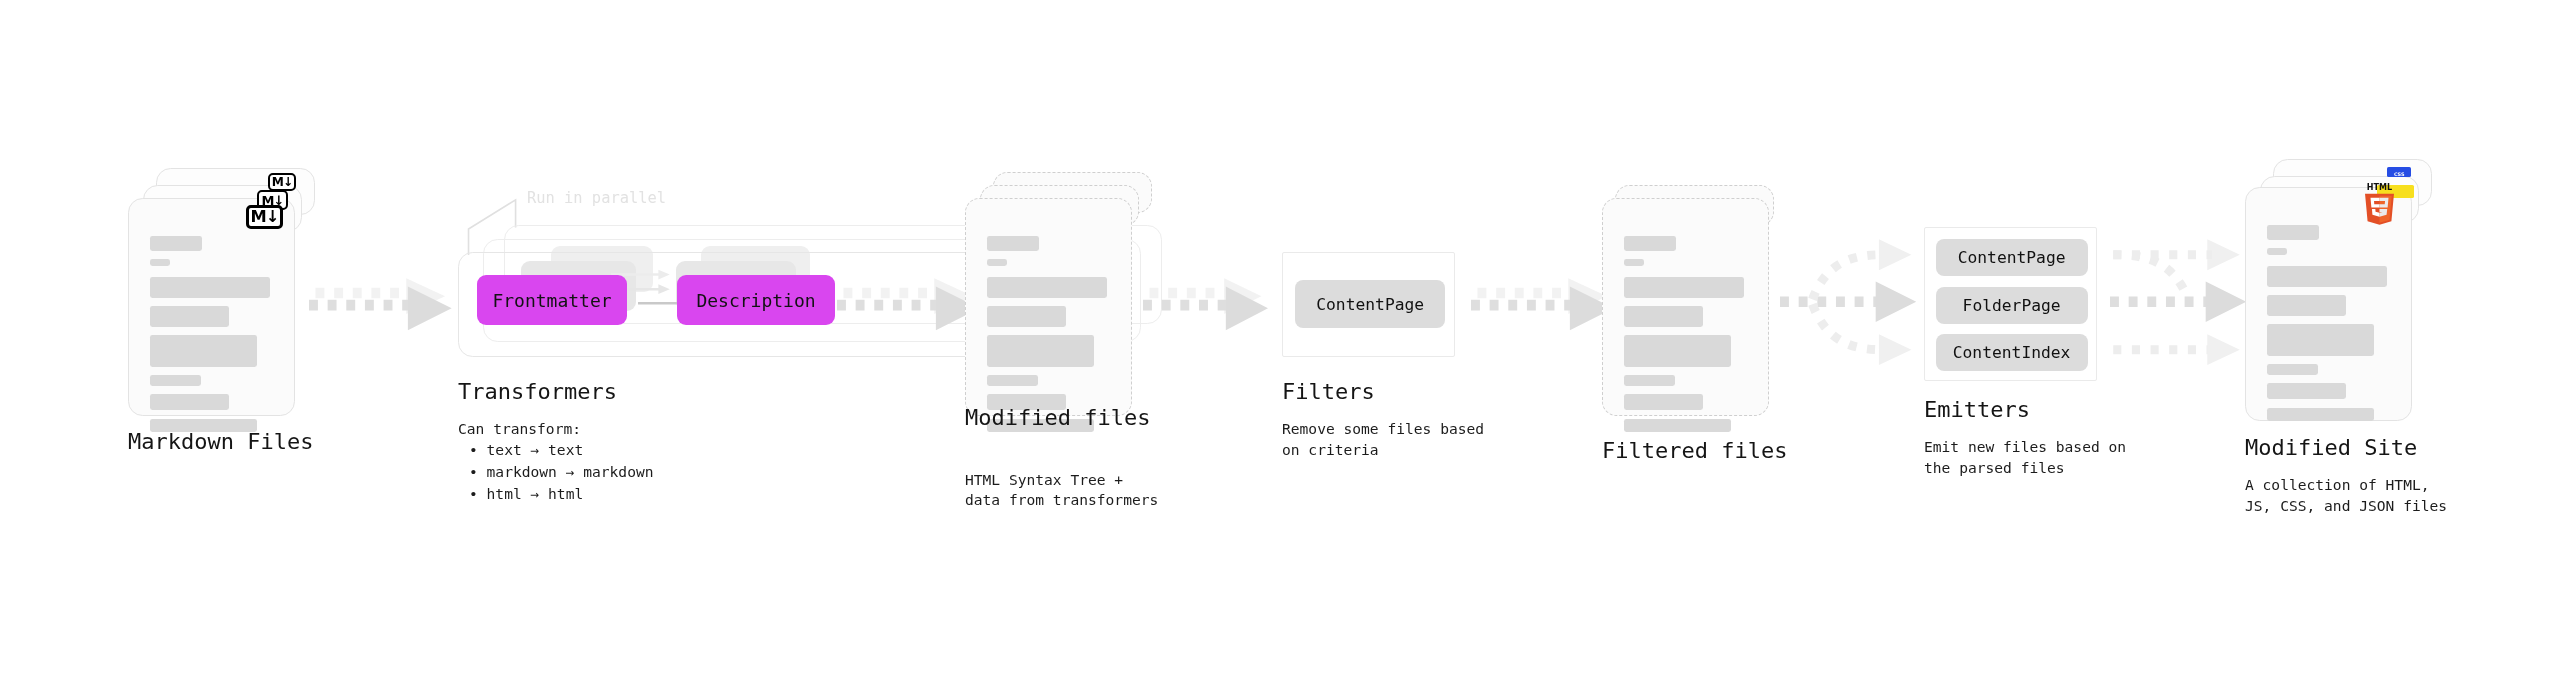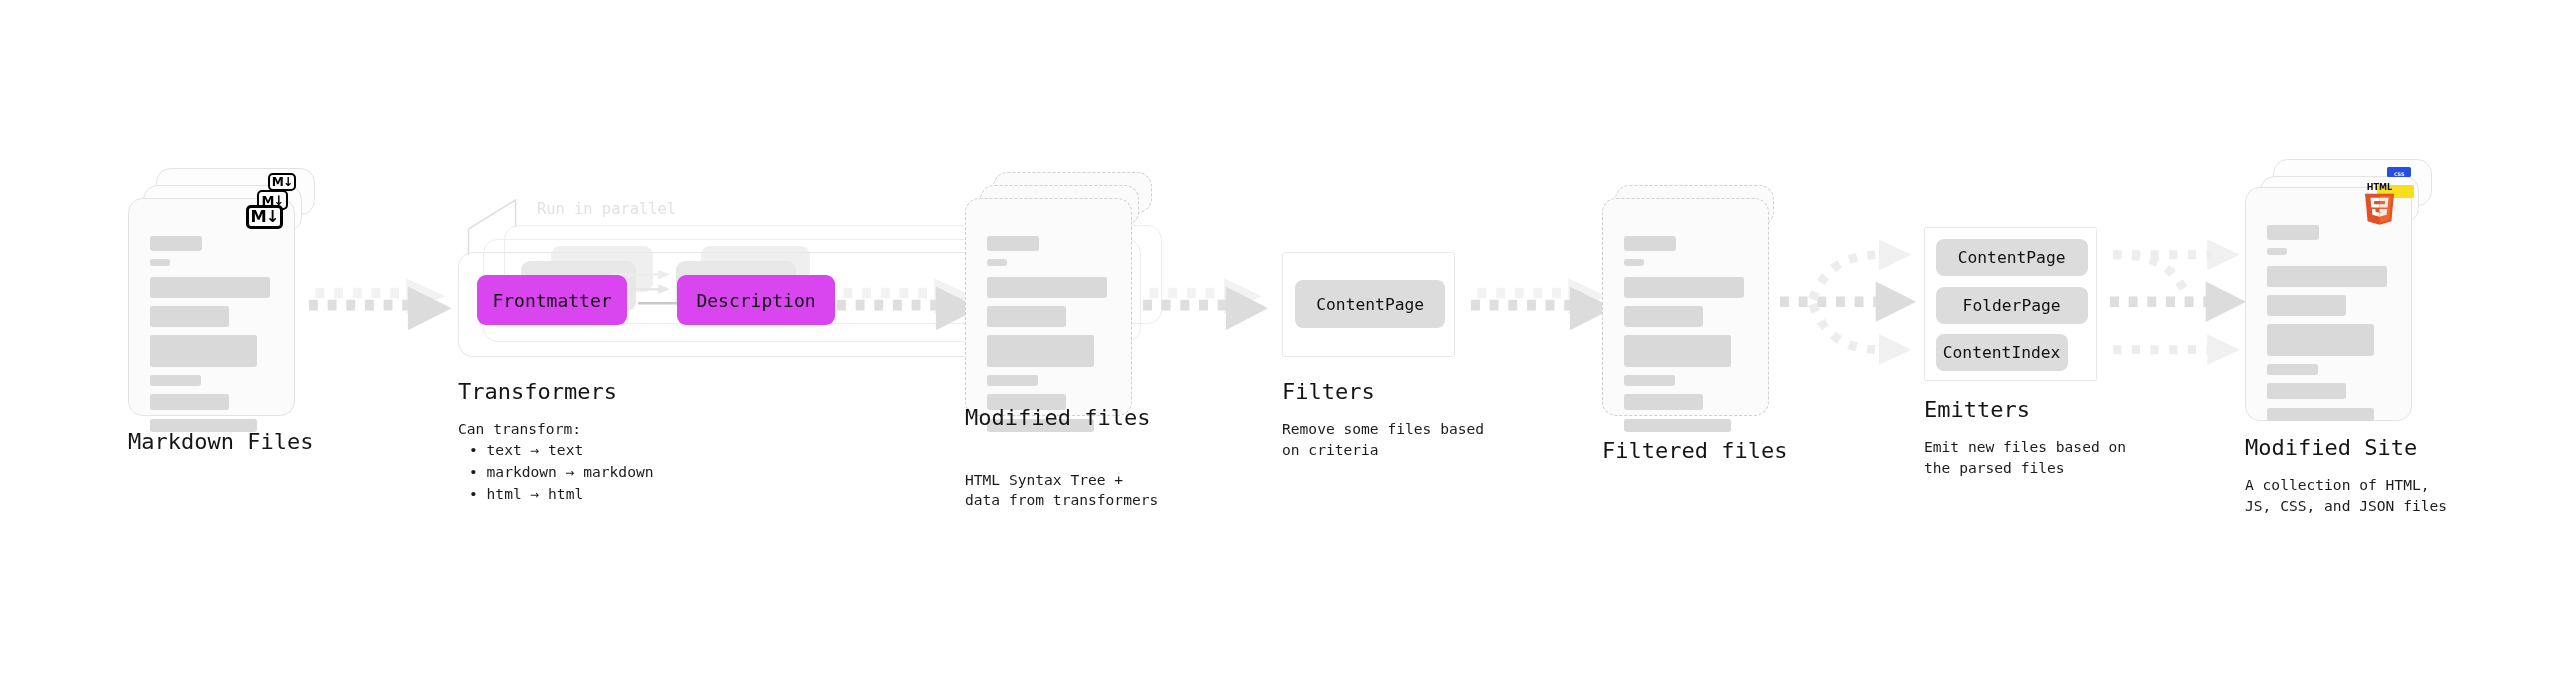--- a/index.html
+++ b/index.html
@@ -162,21 +162,21 @@
       <line x1="0" y1="37" x2="128" y2="37" stroke="#dedede" stroke-width="13" stroke-dasharray="11 12" stroke-linecap="butt"></line>
       <polygon points="122,14 176,41 122,68" fill="#dcdcdc"></polygon>
     </g>
   </svg>
 
   <div class="node">
 
     <svg style="left:465px;top:195px;width:106px;height:73px;" viewBox="0 0 130 90" width="106" height="73">
       <path d="M4,74 L4,42 L62,6 L62,40" fill="none" stroke="#e0e0e0" stroke-width="2"></path>
     </svg>
-    <div class="parallel-label" style="left:527px;top:200px;margin-left:10px;">Run in parallel</div>
+    <div class="parallel-label" style="left:527px;top:189px;">Run in parallel</div>
 
     <div class="tframe" style="left:504px;top:225px;width:658px;height:99px;">
       <div class="chip l0" style="left:46px;top:20.3px;width:102px;height:46px;"></div>
       <div class="chip l0" style="left:196px;top:20.3px;width:109px;height:46px;"></div>
     </div>
 
     <div class="tframe" style="left:483px;top:239px;width:658px;height:103px;">
       <div class="chip l1" style="left:37px;top:21px;width:115px;height:50px;"></div>
       <div class="chip l1" style="left:192px;top:21px;width:120px;height:50px;"></div>
     </div>
@@ -304,21 +304,21 @@
     <polygon points="122,14 162,33 122,52" fill="#f0f0f0"></polygon>
 
     <path d="M40,94 C58,142 92,150 126,150" fill="none" stroke="#ededed" stroke-width="11" stroke-dasharray="10 13" stroke-linecap="butt"></path>
     <polygon points="122,131 162,150 122,169" fill="#f0f0f0"></polygon>
   </svg>
 
   <div class="node">
     <div class="plainbox" style="left:1924px;top:227px;width:173px;height:154px;">
       <div class="ebtn" style="left:10.6px;top:11.4px;width:152px;height:37px;">ContentPage</div>
       <div class="ebtn" style="left:10.6px;top:59px;width:152px;height:37px;">FolderPage</div>
-      <div class="ebtn" style="left:10.6px;top:106px;width:132px;height:37px;">ContentIndex</div>
+      <div class="ebtn" style="left:10.6px;top:106px;width:152px;height:37px;">ContentIndex</div>
     </div>
 
     <div class="title" style="left:1924px;top:397px;">Emitters</div>
     <div class="caption" style="left:1924px;top:437px;">Emit new files based on</div>
     <div class="caption" style="left:1924px;top:458px;">the parsed files</div>
   </div>
 
   <svg style="left:2110px;top:228px;width:146px;height:146px;" viewBox="0 0 180 180" width="146" height="146">
 
     <line x1="0" y1="91" x2="122" y2="91" stroke="#dedede" stroke-width="13" stroke-dasharray="11 12" stroke-linecap="butt"></line>

